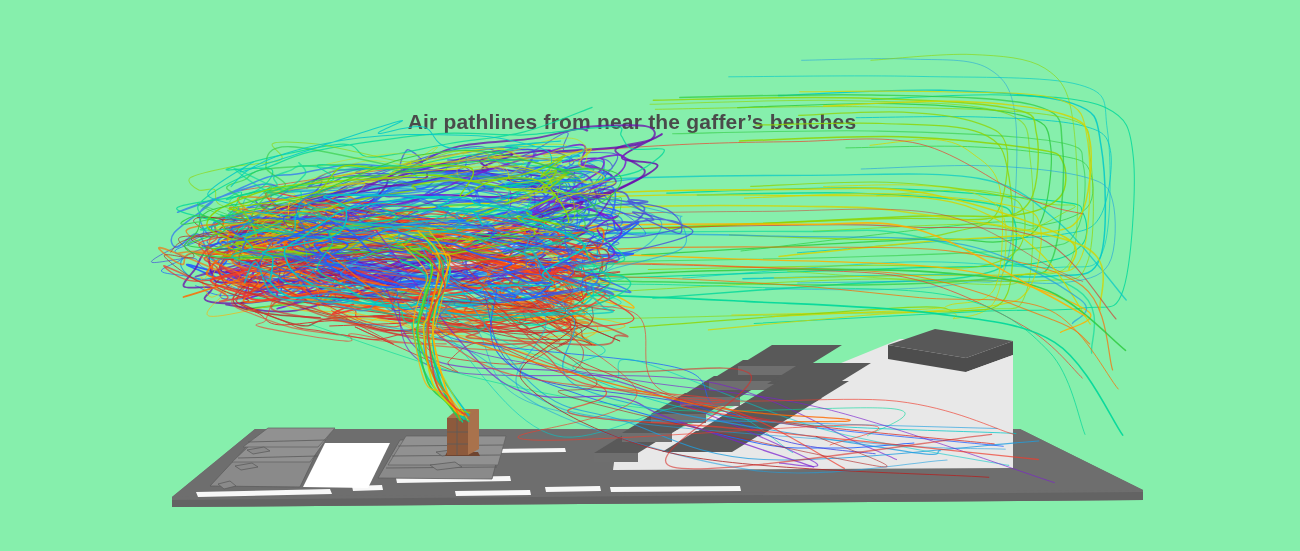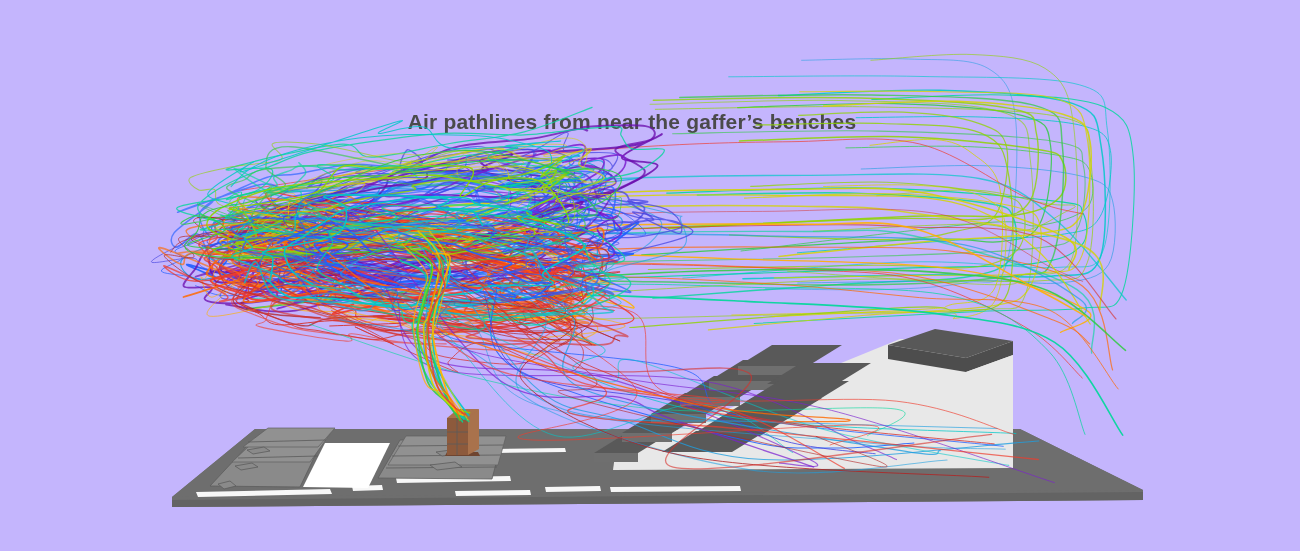--- a/index.html
+++ b/index.html
@@ -8,21 +8,21 @@
     padding: 0;
     background: #ffffff;
   }
   body {
     font-family: "Liberation Sans", sans-serif;
   }
   #viz-root {
     position: relative;
     width: 1300px;
     height: 551px;
-    background: #c4b5fd;
+    background: #86efac;
     overflow: hidden;
   }
   #viz-title {
     position: absolute;
     left: 0;
     top: 110px;
     width: 1300px;
     text-align: center;
     transform: translateX(-18px);
     font-family: "Liberation Sans", sans-serif;

